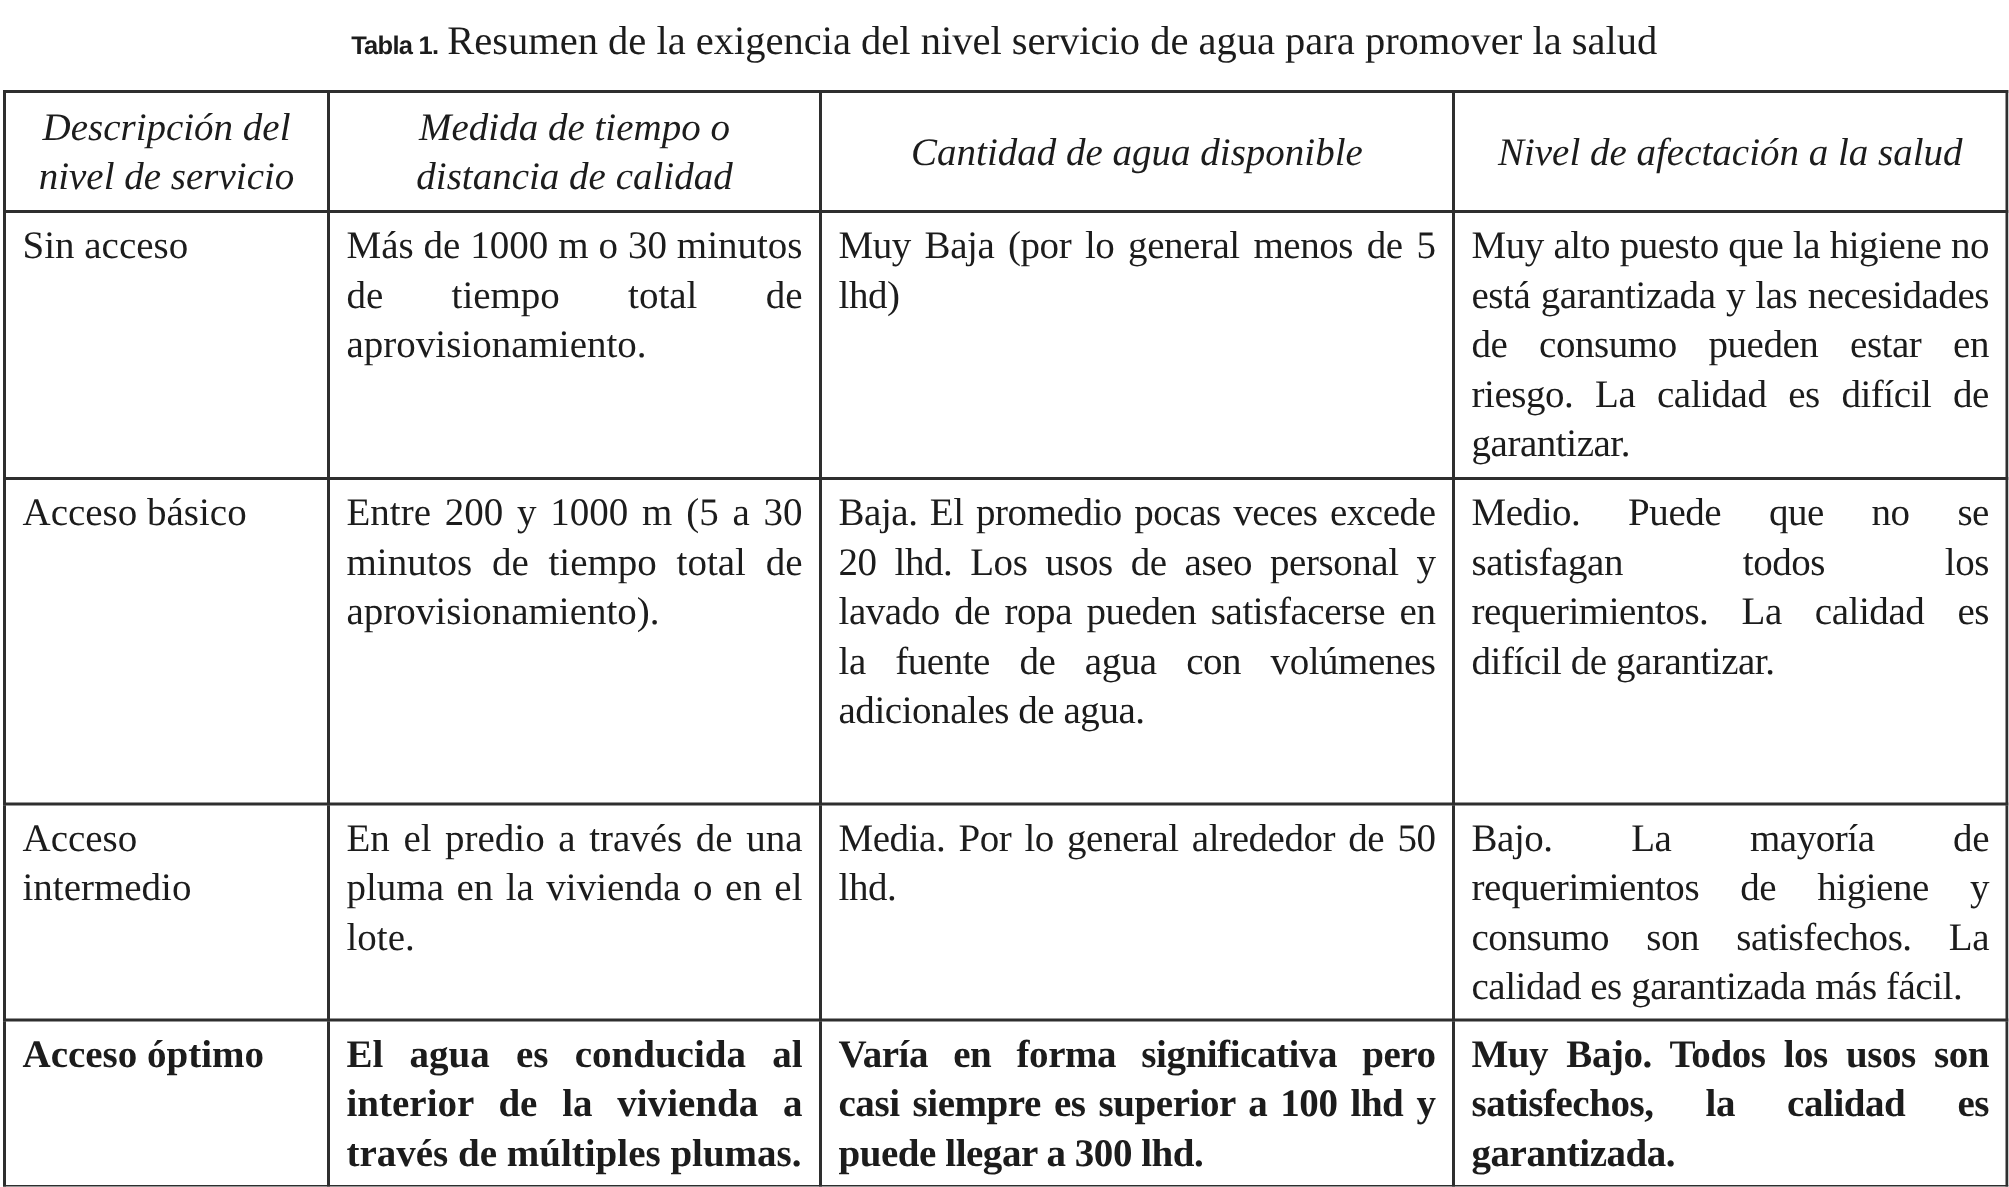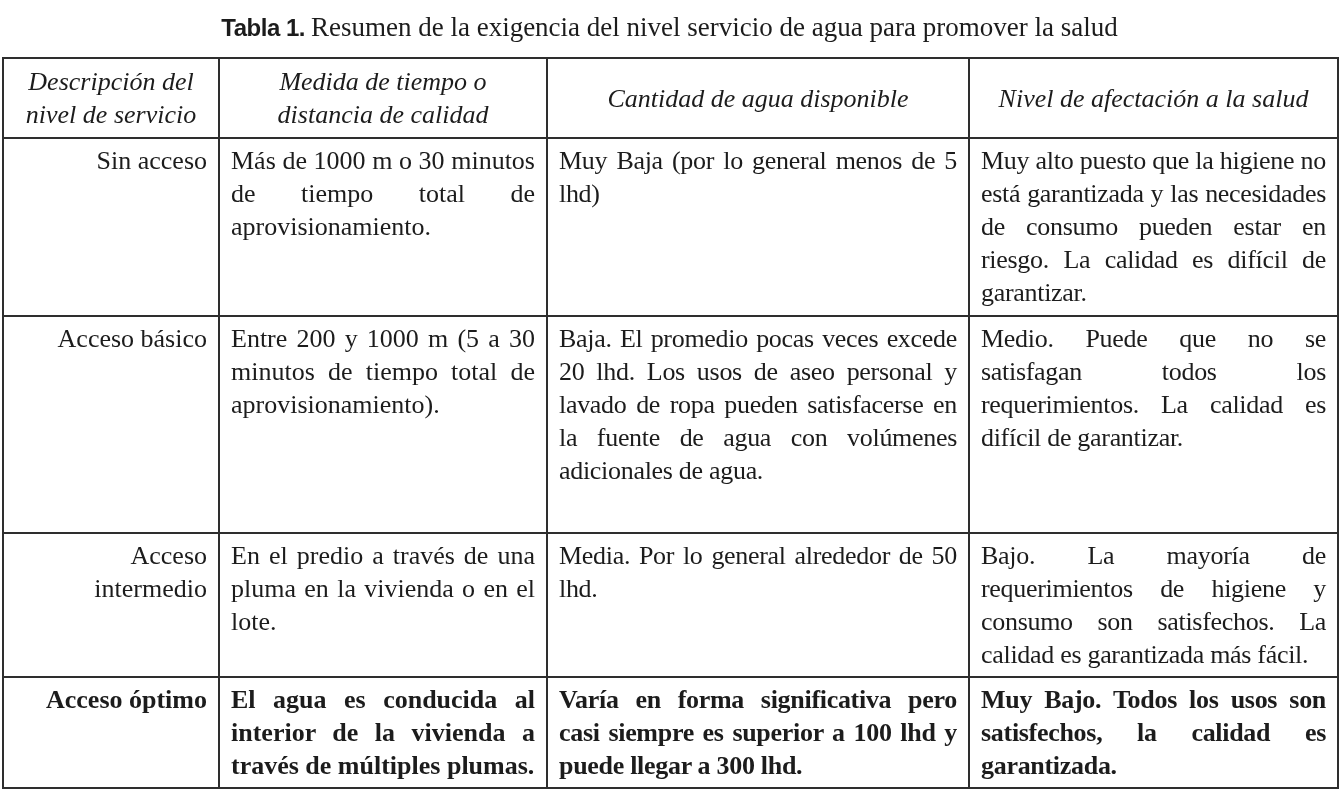--- a/index.html
+++ b/index.html
@@ -23,21 +23,21 @@
     padding-top: 10px;
     font-size: 27px;
     line-height: 34px;
     color: #1c1c1c;
     margin-bottom: 12px;
     white-space: nowrap;
   }
   .caption .caption-label {
     font-family: "Liberation Sans", "DejaVu Sans", sans-serif;
     font-weight: 700;
-    font-size: 24px;
+    font-size: 17px;
     letter-spacing: -0.5px;
     margin-right: 6px;
   }
   table.data-table {
     border-collapse: collapse;
     table-layout: fixed;
     width: 1335px;
     margin: 0 2px;
   }
   .data-table th, .data-table td {
@@ -52,21 +52,21 @@
     text-align: center;
     vertical-align: middle;
     line-height: 33px;
     padding: 4px 10px;
     height: 80px;
   }
   .data-table td {
     line-height: 33px;
     padding: 5px 11px 5px 11px;
   }
-  .data-table td.c0 { text-align: right; }
+  .data-table td.c0 { text-align: left; }
   .data-table td.c1 { text-align: justify; }
   .data-table td.c2, .data-table td.c3 {
     text-align: justify;
     letter-spacing: -0.3px;
   }
   tr.r0 td { height: 178px; }
   tr.r1 td { height: 217px; }
   tr.r2 td { height: 143px; }
   tr.r3 td { height: 106px; font-weight: bold; }
   .source-note {

